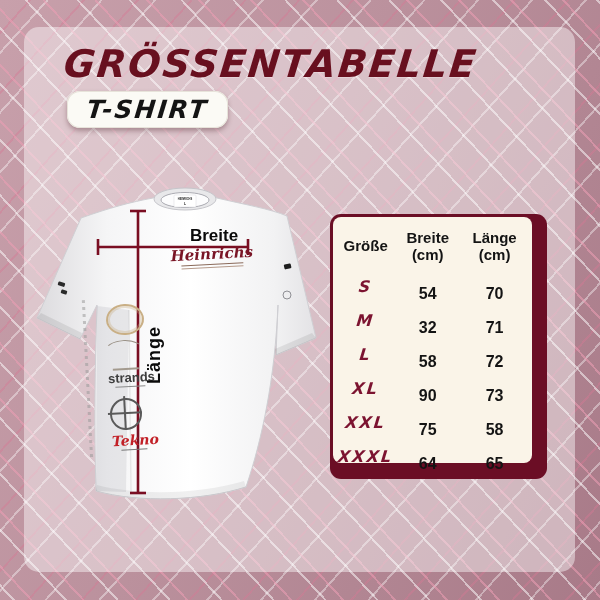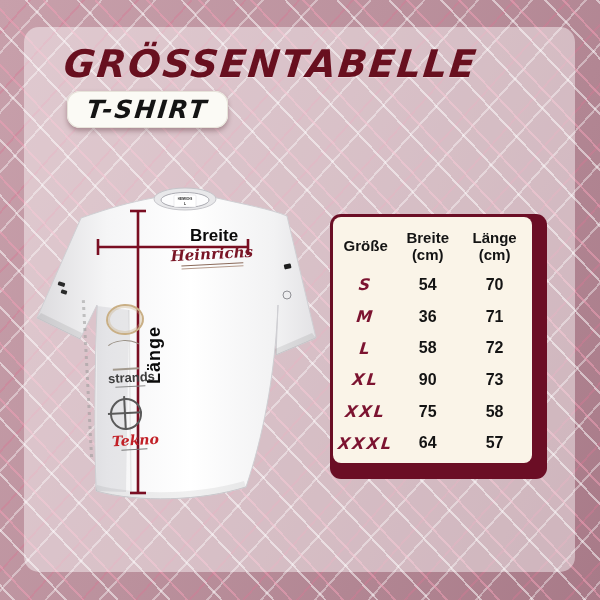--- a/index.html
+++ b/index.html
@@ -50,21 +50,21 @@
   }
   .thead{display:flex;align-items:center;height:46px;flex:0 0 auto;}
   .thead .cell{font-weight:800;font-size:15px;color:#141414;text-align:center;line-height:1.15;}
   .trow{display:flex;align-items:center;flex:1 1 auto;}
   .c1{width:30%;}.c2{width:35%;}.c3{width:35%;}
   .size-cell{
     text-align:center;font-family:"DejaVu Sans", sans-serif;
     font-style:italic;font-weight:800;font-size:16px;letter-spacing:2px;
     color:#7c1330;transform:skewX(-6deg);
   }
-  .num-cell{text-align:center;font-weight:800;font-size:16px;color:#141414;}
+  .num-cell{text-align:center;font-weight:800;font-size:16px;color:#141414;margin-top:16px;}
   
   .shirt-svg{position:absolute;left:25px;top:178px;width:300px;height:330px;}
   .measure-label{position:absolute;font-weight:800;color:#0a0a0a;}
   .breite-label{left:178px;top:226px;width:72px;text-align:center;font-size:17px;}
   .laenge-label{
     left:144px;top:326px;height:58px;width:22px;font-size:18px;
     writing-mode:vertical-rl;transform:rotate(180deg);letter-spacing:1px;
   }
   .print{position:absolute;transform:rotate(-3deg);}
   .chest-print{
@@ -192,39 +192,39 @@
           <div>(cm)</div>
         </div>
       </div>
       <div class="trow">
         <div class="size-cell c1">S</div>
         <div class="num-cell c2">54</div>
         <div class="num-cell c3">70</div>
       </div>
       <div class="trow">
         <div class="size-cell c1">M</div>
-        <div class="num-cell c2">36</div>
+        <div class="num-cell c2">32</div>
         <div class="num-cell c3">71</div>
       </div>
       <div class="trow">
         <div class="size-cell c1">L</div>
         <div class="num-cell c2">58</div>
         <div class="num-cell c3">72</div>
       </div>
       <div class="trow">
         <div class="size-cell c1">XL</div>
         <div class="num-cell c2">90</div>
         <div class="num-cell c3">73</div>
       </div>
       <div class="trow">
         <div class="size-cell c1">XXL</div>
         <div class="num-cell c2">75</div>
         <div class="num-cell c3">58</div>
       </div>
       <div class="trow">
         <div class="size-cell c1">XXXL</div>
         <div class="num-cell c2">64</div>
-        <div class="num-cell c3">57</div>
+        <div class="num-cell c3">65</div>
       </div>
     </div>
   </div>
 
 </div>
 
 </body></html>

